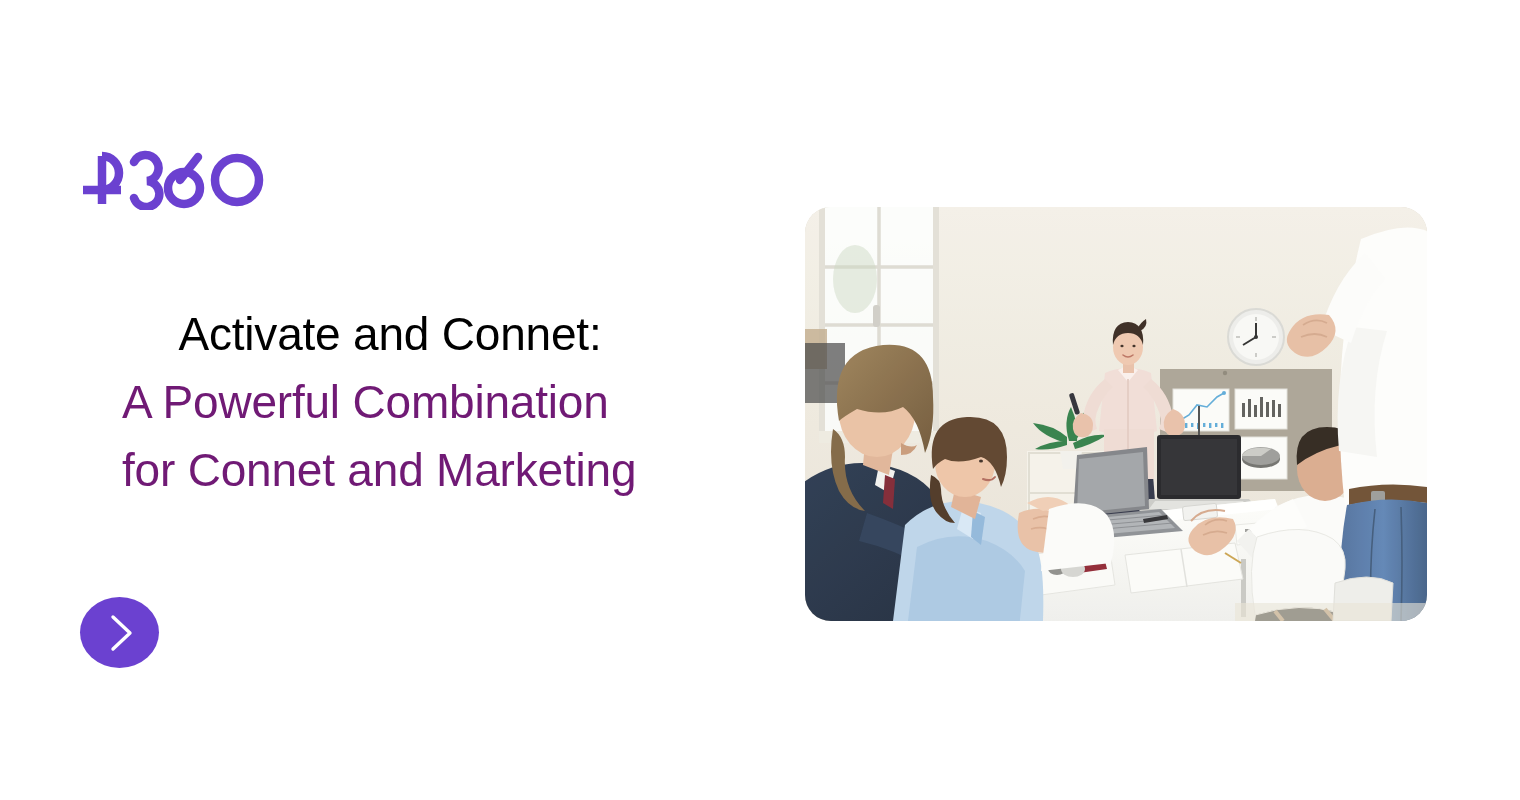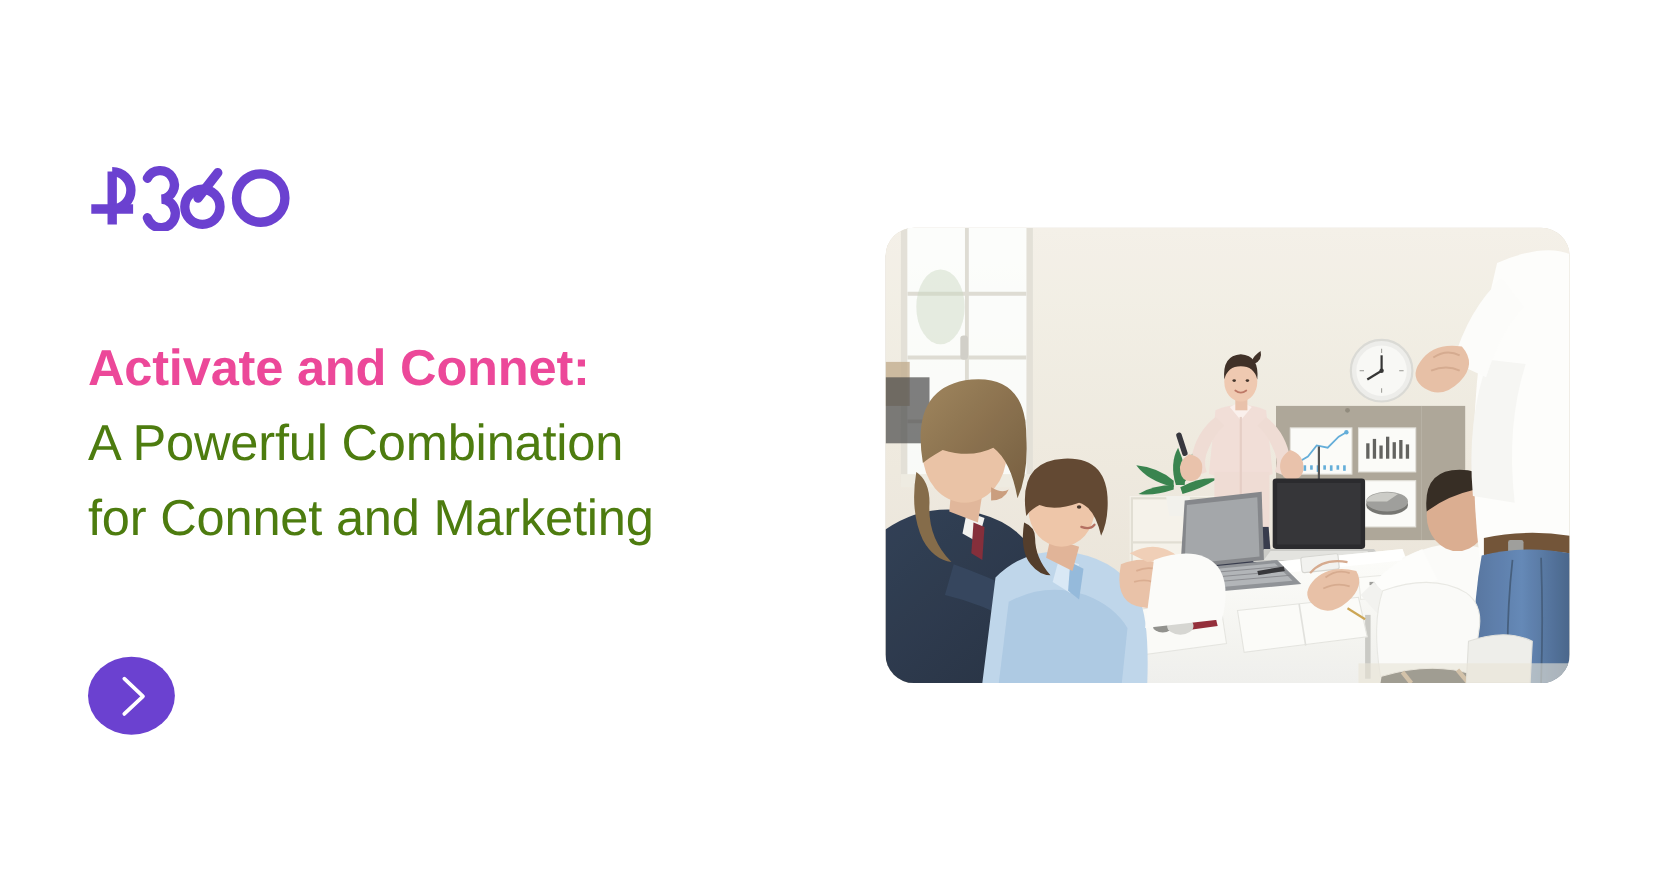--- a/index.html
+++ b/index.html
@@ -37,26 +37,28 @@
     width:620px;
   }
   .headline-line {
     display:block;
     font-size:46px;
     line-height:68px;
     letter-spacing:-0.2px;
     white-space:nowrap;
   }
   .headline-line.accent {
-    color:#ec4899;
-    font-weight:700;
+    color:#000000;
+    font-weight:400;
+    text-align:center;
   }
   .headline-line.body {
-    color:#4d7c0f;
+    color:#701a75;
     font-weight:400;
+    margin-left:42px;
   }
 
   
   .arrow-btn {
     position:absolute;
     left:0; top:597px;
     width:79px; height:71px;
     background:#6B41D0;
     border:none;
     border-radius:50%;

